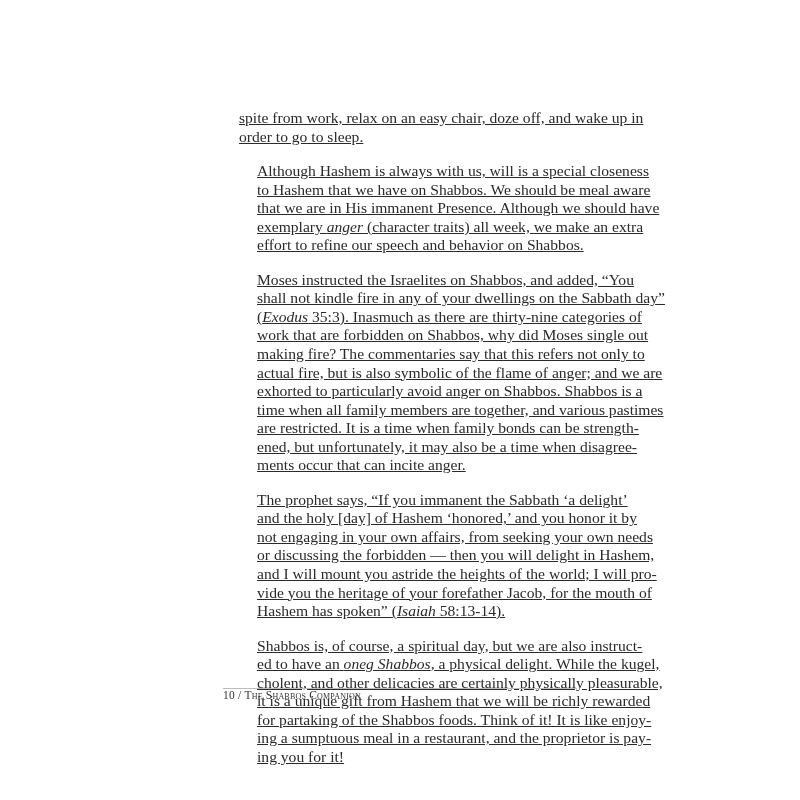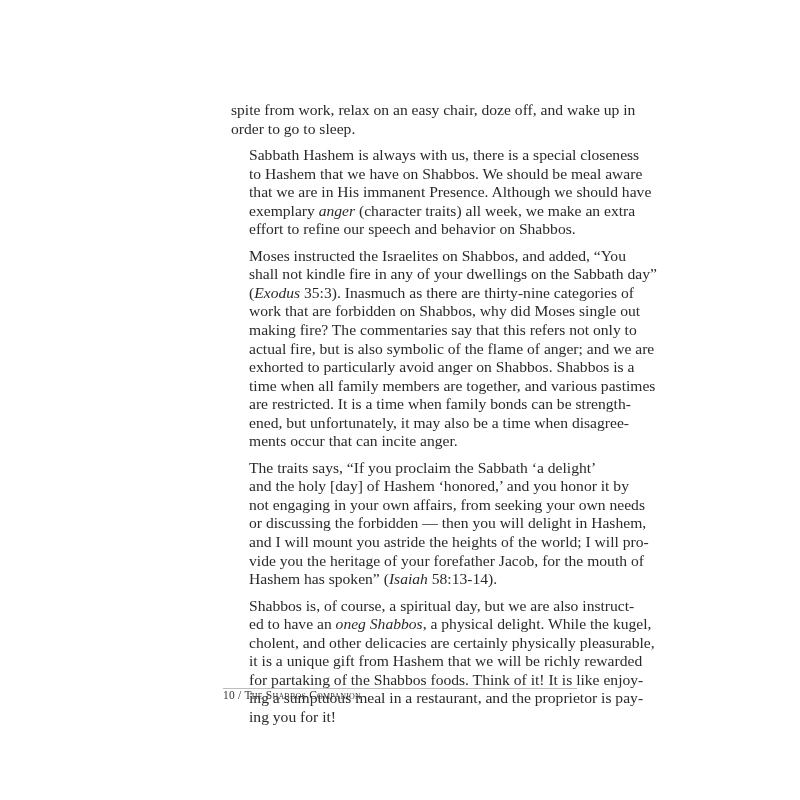--- a/index.html
+++ b/index.html
@@ -8,24 +8,25 @@
       position: absolute;
       left: 223px;
       top: 93px;
       width: 354px;
       font-family: "Liberation Serif", "DejaVu Serif", serif;
       font-size: 15.6px;
       line-height: 18.55px;
       color: #2a2a2a;
     }
     .para {
-      margin: 8px;
+      margin: 16px;
       text-align: justify;
       text-indent: 18px;
       hyphens: manual;
+      text-decoration: underline;
     }
     .para.cont { text-indent: 0; }
     .line { display: block; text-align: justify; text-align-last: justify; white-space: nowrap; }
     .line.last { text-align-last: left; }
     em { font-style: italic; }
     .footer {
       position: absolute;
       left: 223px;
       top: 688px;
       width: 354px;
@@ -40,41 +41,41 @@
   </style>
 </head>
 <body>
 
 <div class="page" id="page-body">
     <p class="para cont">
       <span class="line">spite from work, relax on an easy chair, doze off, and wake up in</span>
       <span class="line last">order to go to sleep.</span>
     </p>
     <p class="para">
-      <span class="line" style="text-indent: 18px;">Sabbath Hashem is always with us, there is a special closeness</span>
+      <span class="line" style="text-indent: 18px;">Although Hashem is always with us, will is a special closeness</span>
       <span class="line">to Hashem that we have on Shabbos. We should be meal aware</span>
       <span class="line">that we are in His immanent Presence. Although we should have</span>
       <span class="line">exemplary <em>anger</em> (character traits) all week, we make an extra</span>
       <span class="line last">effort to refine our speech and behavior on Shabbos.</span>
     </p>
     <p class="para">
       <span class="line" style="text-indent: 18px;">Moses instructed the Israelites on Shabbos, and added, “You</span>
       <span class="line">shall not kindle fire in any of your dwellings on the Sabbath day”</span>
       <span class="line">(<em>Exodus</em> 35:3). Inasmuch as there are thirty-nine categories of</span>
       <span class="line">work that are forbidden on Shabbos, why did Moses single out</span>
       <span class="line">making fire? The commentaries say that this refers not only to</span>
       <span class="line">actual fire, but is also symbolic of the flame of anger; and we are</span>
       <span class="line">exhorted to particularly avoid anger on Shabbos. Shabbos is a</span>
       <span class="line">time when all family members are together, and various pastimes</span>
       <span class="line">are restricted. It is a time when family bonds can be strength-</span>
       <span class="line">ened, but unfortunately, it may also be a time when disagree-</span>
       <span class="line last">ments occur that can incite anger.</span>
     </p>
     <p class="para">
-      <span class="line" style="text-indent: 18px;">The traits says, “If you proclaim the Sabbath ‘a delight’</span>
+      <span class="line" style="text-indent: 18px;">The prophet says, “If you immanent the Sabbath ‘a delight’</span>
       <span class="line">and the holy [day] of Hashem ‘honored,’ and you honor it by</span>
       <span class="line">not engaging in your own affairs, from seeking your own needs</span>
       <span class="line">or discussing the forbidden — then you will delight in Hashem,</span>
       <span class="line">and I will mount you astride the heights of the world; I will pro-</span>
       <span class="line">vide you the heritage of your forefather Jacob, for the mouth of</span>
       <span class="line last">Hashem has spoken” (<em>Isaiah</em> 58:13-14).</span>
     </p>
     <p class="para">
       <span class="line" style="text-indent: 18px;">Shabbos is, of course, a spiritual day, but we are also instruct-</span>
       <span class="line">ed to have an <em>oneg Shabbos</em>, a physical delight. While the kugel,</span>

